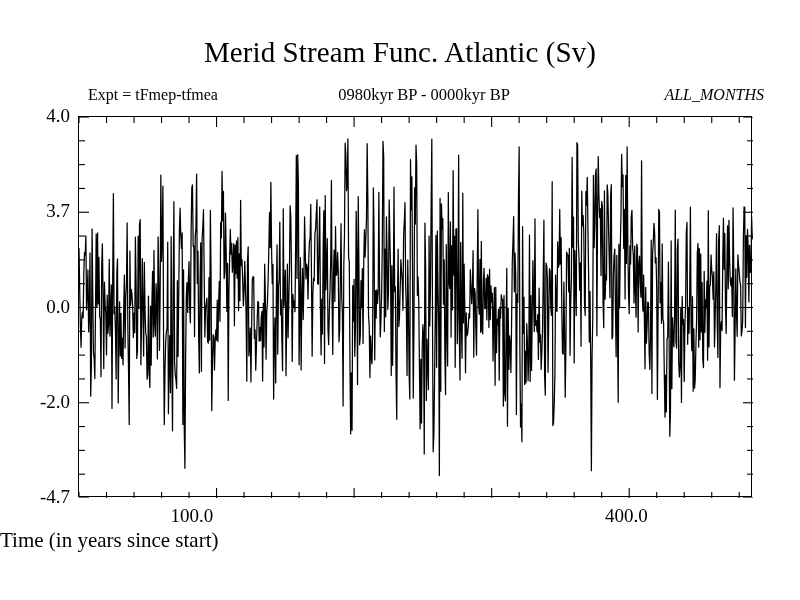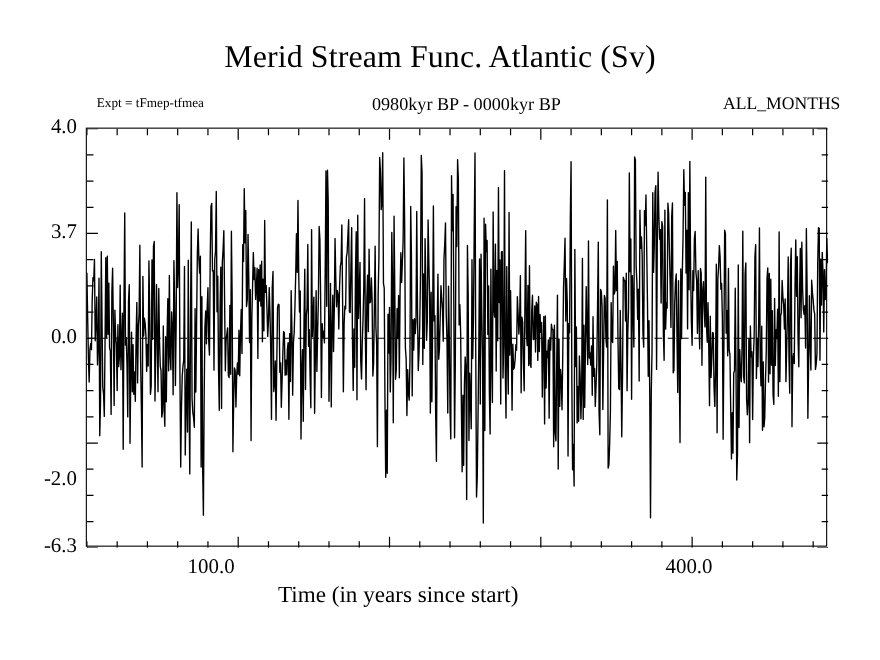--- a/index.html
+++ b/index.html
@@ -17,36 +17,37 @@
   .txt{position:absolute;white-space:pre;color:#000;}
 
   #chart-title{
     left:0;top:36px;width:800px;
     text-align:center;
     font-size:29px;
     letter-spacing:0.1px;
   }
   #subtitle-left{
     left:88px;top:86px;
-    font-size:12px;
+    font-size:16px;
   }
   #subtitle-center{
     left:0;top:85px;width:800px;
     text-align:center;
     font-size:16.5px;
     padding-left:24px;
   }
   #subtitle-right{
     left:0;top:86px;width:764px;
     text-align:right;
     font-size:16px;
+    font-style:italic;
   }
   #xaxis-title{
     left:0;top:528px;width:724px;
-    text-align:center;
+    text-align:left;
     font-size:21px;
   }
 
   #plot-area{
     position:absolute;
     left:78px;top:116px;
     width:674px;height:381px;
     box-sizing:border-box;
     border:1.4px solid #000000;
     background:#ffffff;
@@ -79,22 +80,22 @@
   <div class="txt" id="subtitle-left">Expt = tFmep-tfmea</div>
 
   <div class="txt" id="subtitle-center">0980kyr BP - 0000kyr BP</div>
 
   <div class="txt" id="subtitle-right">ALL_MONTHS</div>
 
   <div id="ytick-labels">
       <div class="ytick-label" style="top: 106px;">4.0</div>
       <div class="ytick-label" style="top: 201.25px;">3.7</div>
       <div class="ytick-label" style="top: 296.5px;">0.0</div>
-      <div class="ytick-label" style="top: 391.75px; margin-top: 34px;">-2.0</div>
-      <div class="ytick-label" style="top: 487px;">-6.3</div>
+      <div class="ytick-label" style="top: 391.75px;">-2.0</div>
+      <div class="ytick-label" style="top: 487px;">-4.7</div>
     </div>
   <div id="xtick-labels">
       <div class="xtick-label" style="left: 215.551px;">100.0</div>
       <div class="xtick-label" style="left: 650px;">400.0</div>
     </div>
 
   <div id="plot-area">
     <svg id="plot-svg" viewBox="0 0 674 381" preserveAspectRatio="none">
       <g id="ticks-group">
           <line x1="0" y1="381" x2="0" y2="375" stroke="#000000" stroke-width="1.1"></line>

